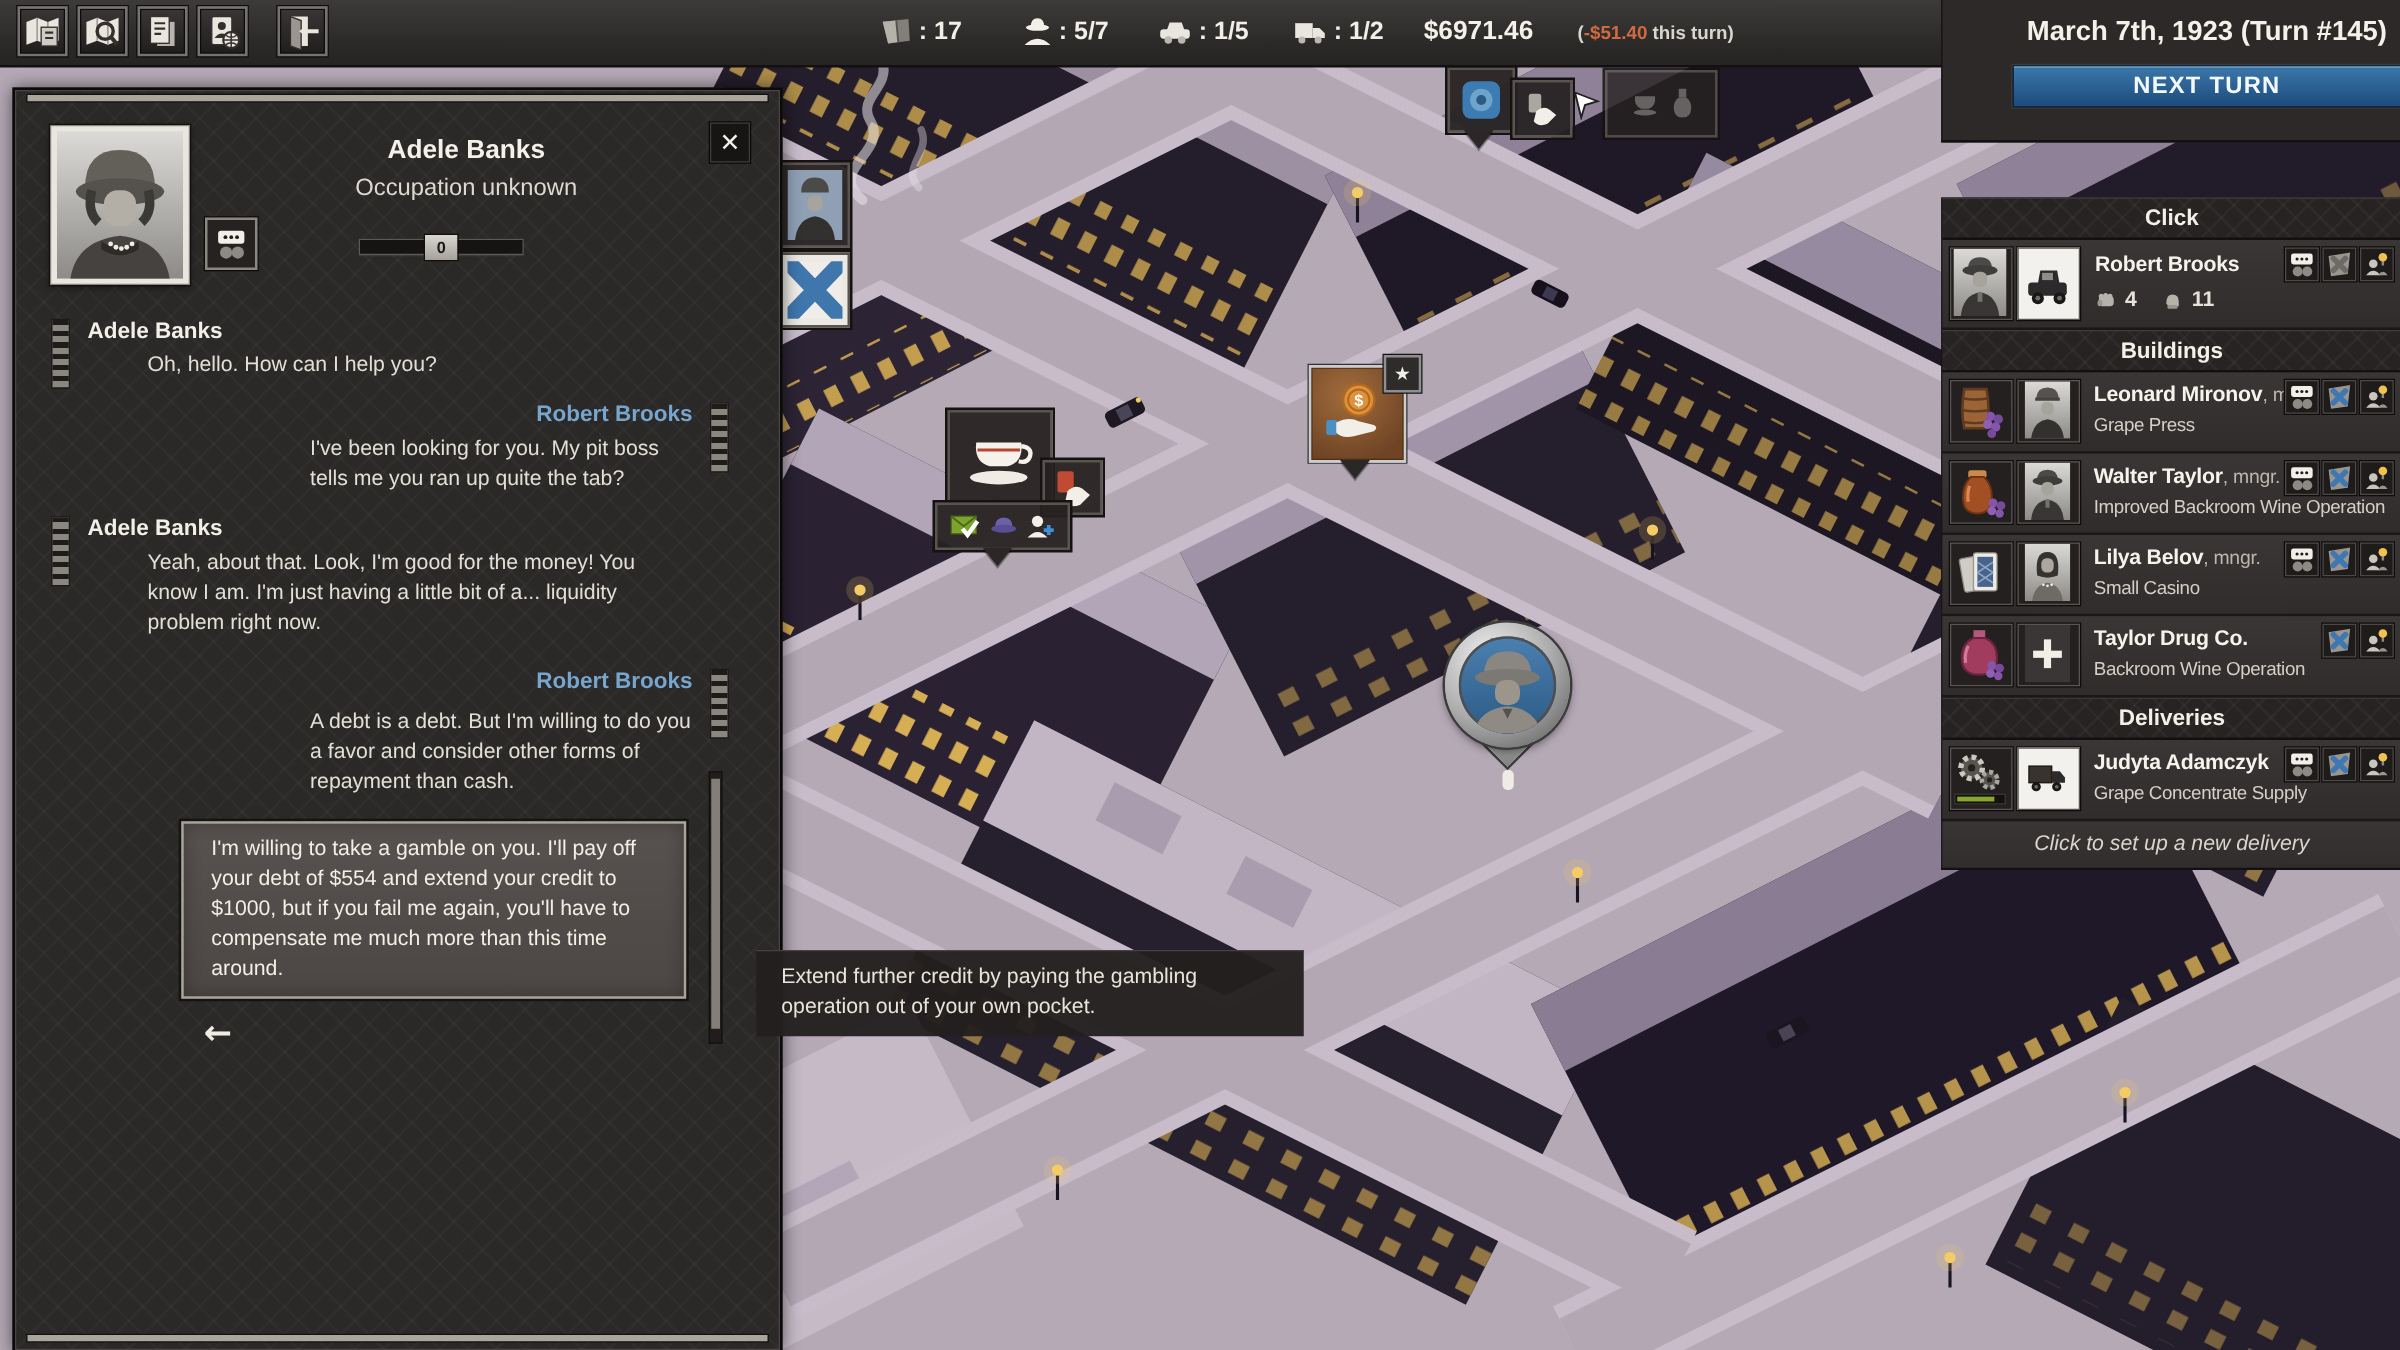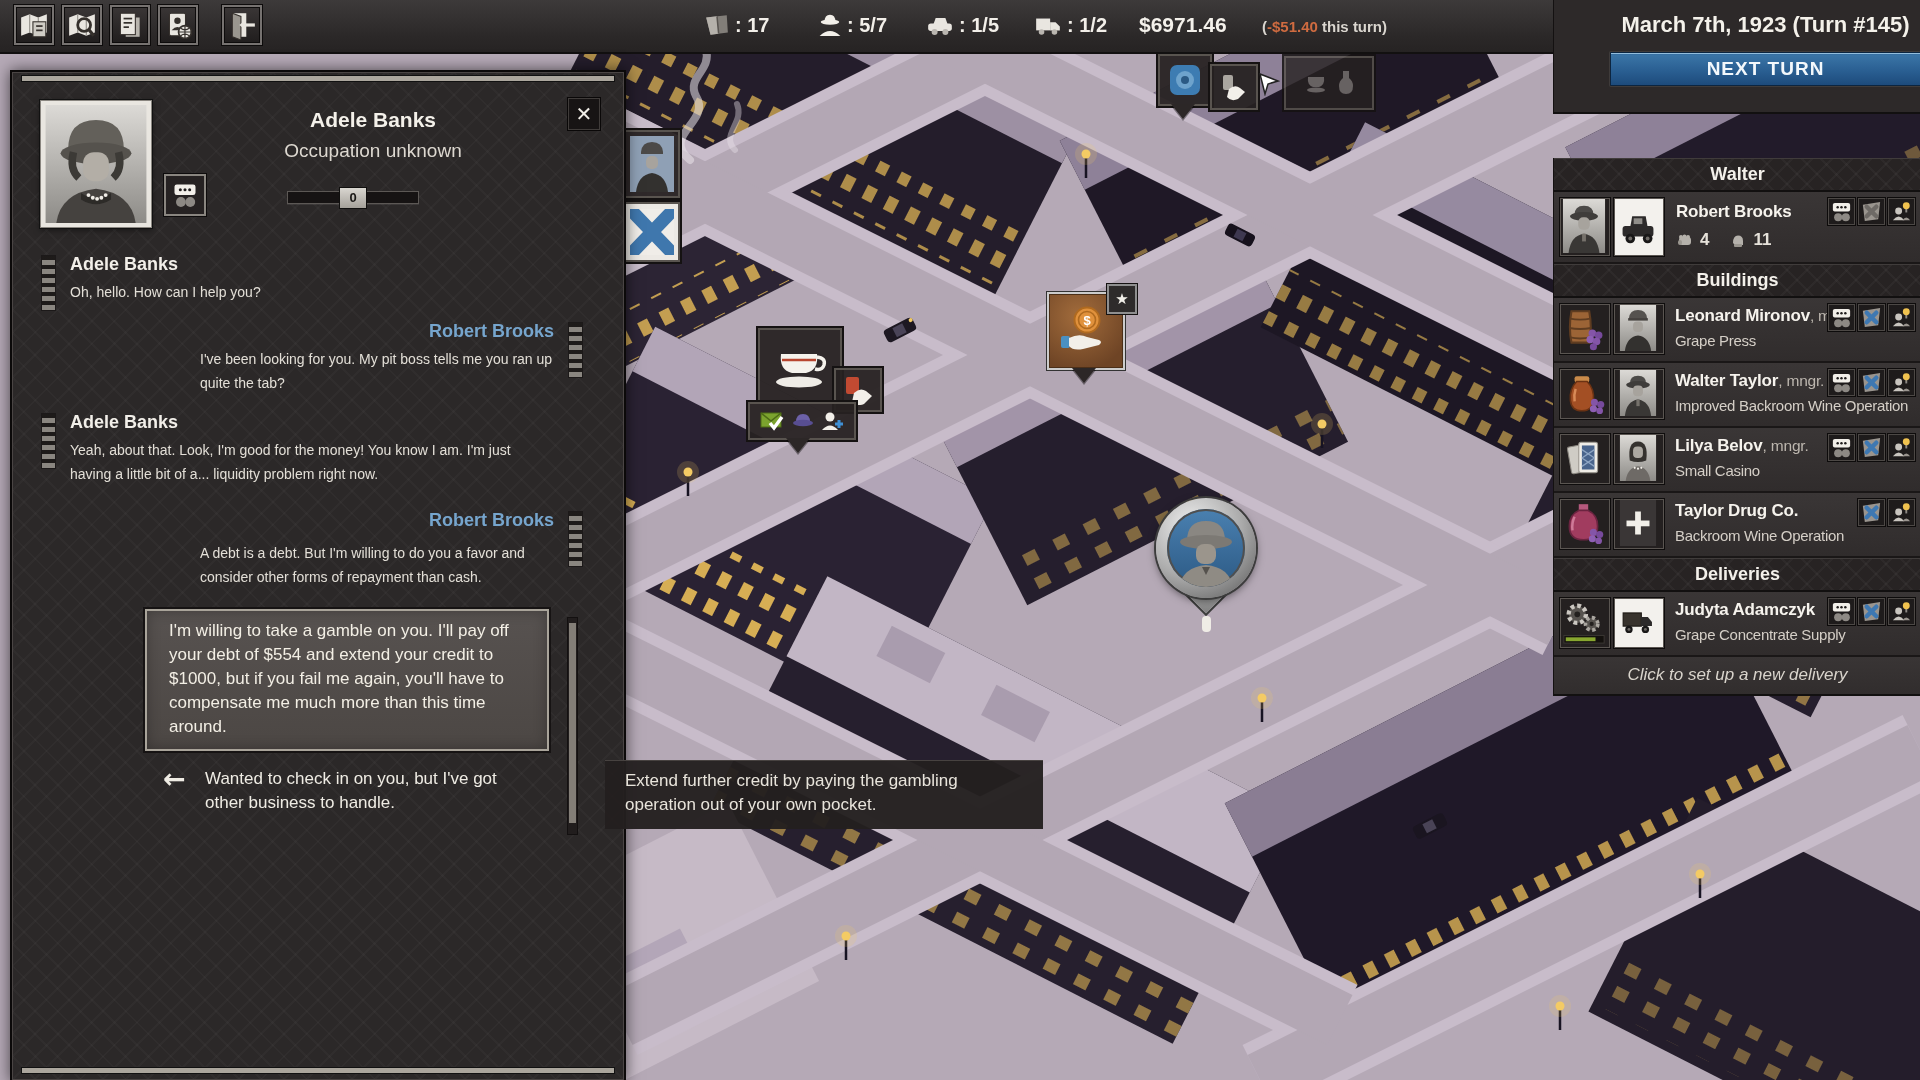--- a/index.html
+++ b/index.html
@@ -85,21 +85,21 @@
       justify-content:center;cursor:pointer;padding:0;}
   .sl-track{position:absolute;left:275px;top:119px;width:130px;height:11px;background:#161313;
       border:1px solid #5c5855;box-shadow:0 1px 0 rgba(255,255,255,.08);}
   .sl-handle{position:absolute;left:50%;top:-5px;transform:translateX(-50%);width:26px;height:20px;
       background:linear-gradient(180deg,#d9d6d0,#a5a19a);border:1px solid #100f0e;cursor:pointer;
       color:#191715;font-size:13px;font-weight:bold;text-align:center;line-height:20px;}
 
   .msgs{position:absolute;left:30px;right:42px;top:182px;}
   .msg{position:relative;margin-bottom:17px;}
   .msg .name{font-weight:bold;font-size:18px;color:#f2efe9;margin-bottom:5px;}
-  .msg .text{font-size:14px;line-height:24px;color:#e3dfd7;}
+  .msg .text{font-size:17px;line-height:24px;color:#e3dfd7;margin-left:48px;}
   .msg .text.para2{margin-top:10px;}
   .msg.left{padding-left:28px;padding-right:56px;}
   .msg.right{padding-left:158px;padding-right:28px;}
   .msg.right .name{text-align:right;color:#76a5cd;}
   .strip{position:absolute;width:13px;height:54px;top:2px;background:#8a8680;
       background-image:repeating-linear-gradient(180deg,rgba(24,21,20,.95) 0 4px,transparent 4px 9px);
       box-shadow:0 0 0 1px #1c1919;}
   .msg.left .strip{left:0;}
   .msg.right .strip{right:0;}
   .opt1{margin:20px 0 0 103px;width:404px;box-sizing:border-box;cursor:pointer;
@@ -637,21 +637,21 @@
       <span>(</span><span class="neg">-$51.40</span><span> this turn)</span>
     </div>
   </header>
 
   <div class="turn-panel">
     <div class="date">March 7th, 1923  (Turn #145)</div>
     <button class="next-turn">NEXT TURN</button>
   </div>
 
   <aside class="sidebar">
-    <div class="sec-h">Walter</div>
+    <div class="sec-h">Click</div>
 
     <div class="s-row tall">
       <div class="frame" style="left:6px;top:6px;width:48px;height:56px;">
         <svg width="46" height="54" viewBox="0 0 44 56">
             <use href="#p-man-hat"></use>
           </svg>
       </div>
       <div class="frame white-img" style="left:60px;top:6px;width:48px;height:56px;">
         <svg width="46" height="54" viewBox="0 0 44 56">
             <use href="#i-car"></use>
@@ -913,21 +913,20 @@
       <div class="msg right" style="margin-top:24px;">
         <span class="strip"></span>
         <div class="name">Robert Brooks</div>
         <div class="text para2">A debt is a debt. But I'm willing to do you a favor and consider other forms of repayment than cash.</div>
       </div>
 
       <div class="opt1">I'm willing to take a gamble on you. I'll pay off your debt of $554 and extend your credit to $1000, but if you fail me again, you'll have to compensate me much more than this time around.</div>
 
       <div class="opt2">
         <span class="arrow glyph">←</span>
-        <span>Wanted to check in on you, but I've got other business to handle.</span>
       </div>
     </div>
 
     <div class="dlg-scroll">
       <div class="dlg-thumb"></div>
     </div>
   </section>
 
   <div class="tooltip">Extend further credit by paying the gambling operation out of your own pocket.</div>
 

